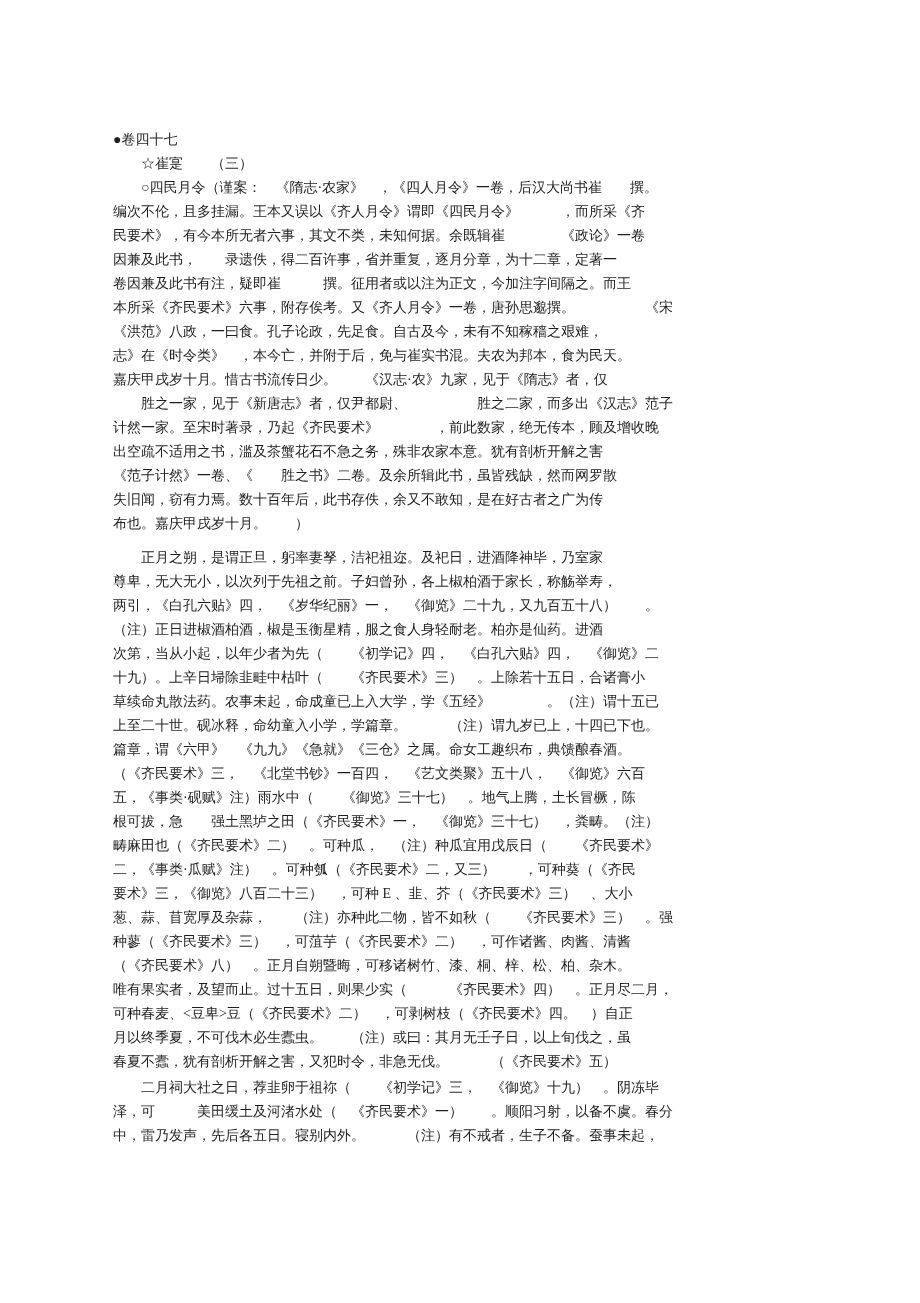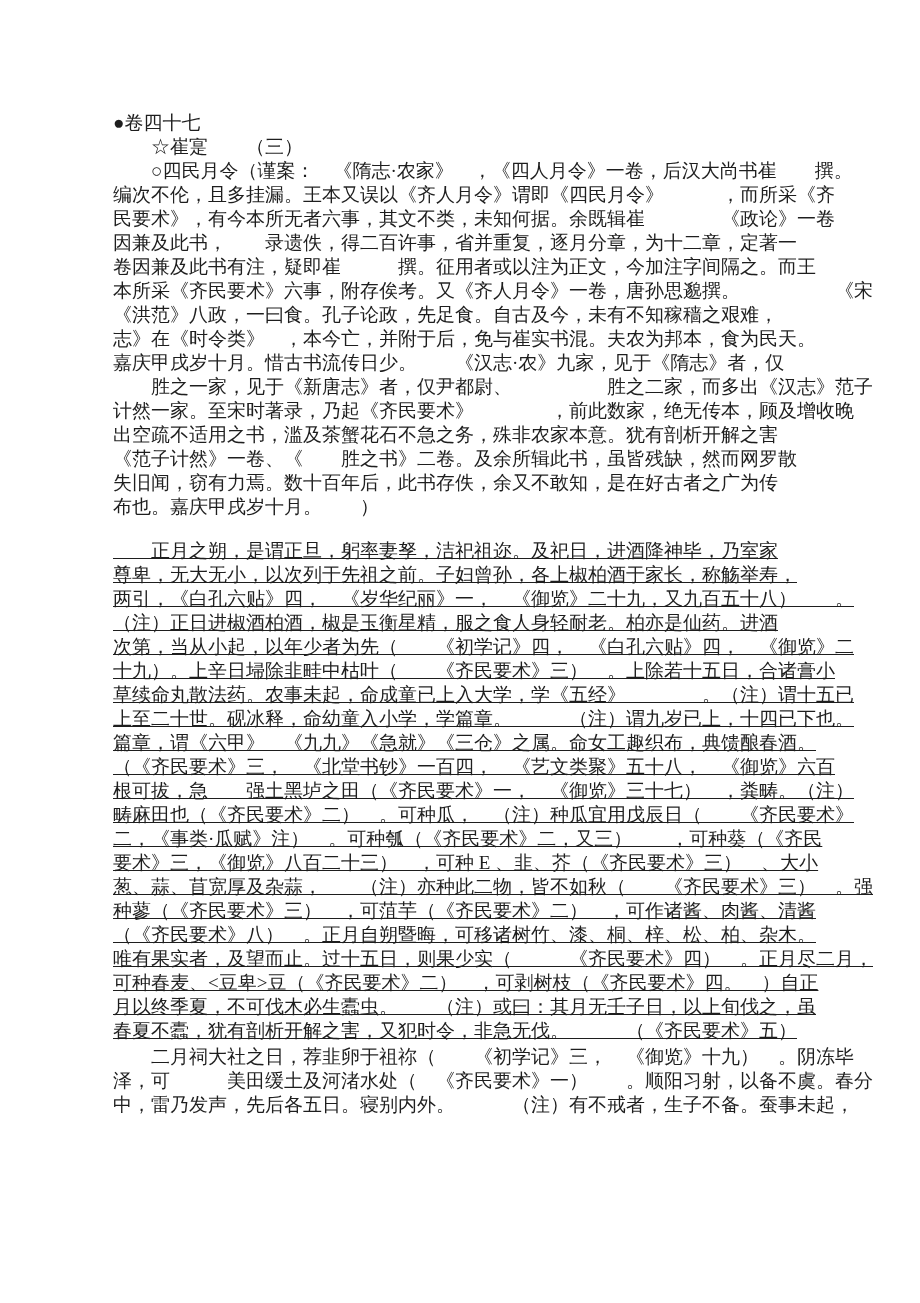--- a/index.html
+++ b/index.html
@@ -10,31 +10,31 @@
   .page {
     position: relative;
     width: 920px;
     height: 1303px;
     background: #ffffff;
     overflow: hidden;
   }
   .textblock {
     position: absolute;
     left: 113px;
-    top: 111px;
+    top: 128px;
     width: 700px;
     color: #1e1e1e;
     font-family: "Liberation Serif", "DejaVu Serif", serif;
-    font-size: 19px;
+    font-size: 14px;
     line-height: 24px;
   }
   .para {
     margin: 0;
   }
-  .para.gap-large { margin-top: 20px; text-decoration: underline; }
+  .para.gap-large { margin-top: 10px; }
   .para.gap-small { margin-top: 2px; }
   .line {
     white-space: pre;
     height: 24px;
   }
 </style>
 </head>
 <body>
 
 <div class="page">
@@ -64,20 +64,21 @@
         <div class="line">　　正月之朔，是谓正旦，躬率妻孥，洁祀祖迩。及祀日，进酒降神毕，乃室家</div>
         <div class="line">尊卑，无大无小，以次列于先祖之前。子妇曾孙，各上椒柏酒于家长，称觞举寿，</div>
         <div class="line">两引，《白孔六贴》四，　《岁华纪丽》一，　《御览》二十九，又九百五十八）　　。</div>
         <div class="line">（注）正日进椒酒柏酒，椒是玉衡星精，服之食人身轻耐老。柏亦是仙药。进酒</div>
         <div class="line">次第，当从小起，以年少者为先（　　《初学记》四，　《白孔六贴》四，　《御览》二</div>
         <div class="line">十九）。上辛日埽除韭畦中枯叶（　　《齐民要术》三）　。上除若十五日，合诸膏小</div>
         <div class="line">草续命丸散法药。农事未起，命成童已上入大学，学《五经》　　　　。（注）谓十五已</div>
         <div class="line">上至二十世。砚冰释，命幼童入小学，学篇章。　　　（注）谓九岁已上，十四已下也。</div>
         <div class="line">篇章，谓《六甲》　《九九》《急就》《三仓》之属。命女工趣织布，典馈酿春酒。</div>
         <div class="line">（《齐民要术》三，　《北堂书钞》一百四，　《艺文类聚》五十八，　《御览》六百</div>
+        <div class="line">五，《事类·砚赋》注）雨水中（　　《御览》三十七）　。地气上腾，土长冒橛，陈</div>
         <div class="line">根可拔，急　　强土黑垆之田（《齐民要术》一，　《御览》三十七）　，粪畴。（注）</div>
         <div class="line">畴麻田也（《齐民要术》二）　。可种瓜，　（注）种瓜宜用戊辰日（　　《齐民要术》</div>
         <div class="line">二，《事类·瓜赋》注）　。可种瓠（《齐民要术》二，又三）　　，可种葵（《齐民</div>
         <div class="line">要术》三，《御览》八百二十三）　，可种 E 、韭、芥（《齐民要术》三）　、大小</div>
         <div class="line">葱、蒜、苜宽厚及杂蒜，　　（注）亦种此二物，皆不如秋（　　《齐民要术》三）　。强</div>
         <div class="line">种蓼（《齐民要术》三）　，可菹芋（《齐民要术》二）　，可作诸酱、肉酱、清酱</div>
         <div class="line">（《齐民要术》八）　。正月自朔暨晦，可移诸树竹、漆、桐、梓、松、柏、杂木。</div>
         <div class="line">唯有果实者，及望而止。过十五日，则果少实（　　　《齐民要术》四）　。正月尽二月，</div>
         <div class="line">可种春麦、&lt;豆卑&gt;豆（《齐民要术》二）　，可剥树枝（《齐民要术》四。　）自正</div>
         <div class="line">月以终季夏，不可伐木必生蠹虫。　　（注）或曰：其月无壬子日，以上旬伐之，虽</div>

